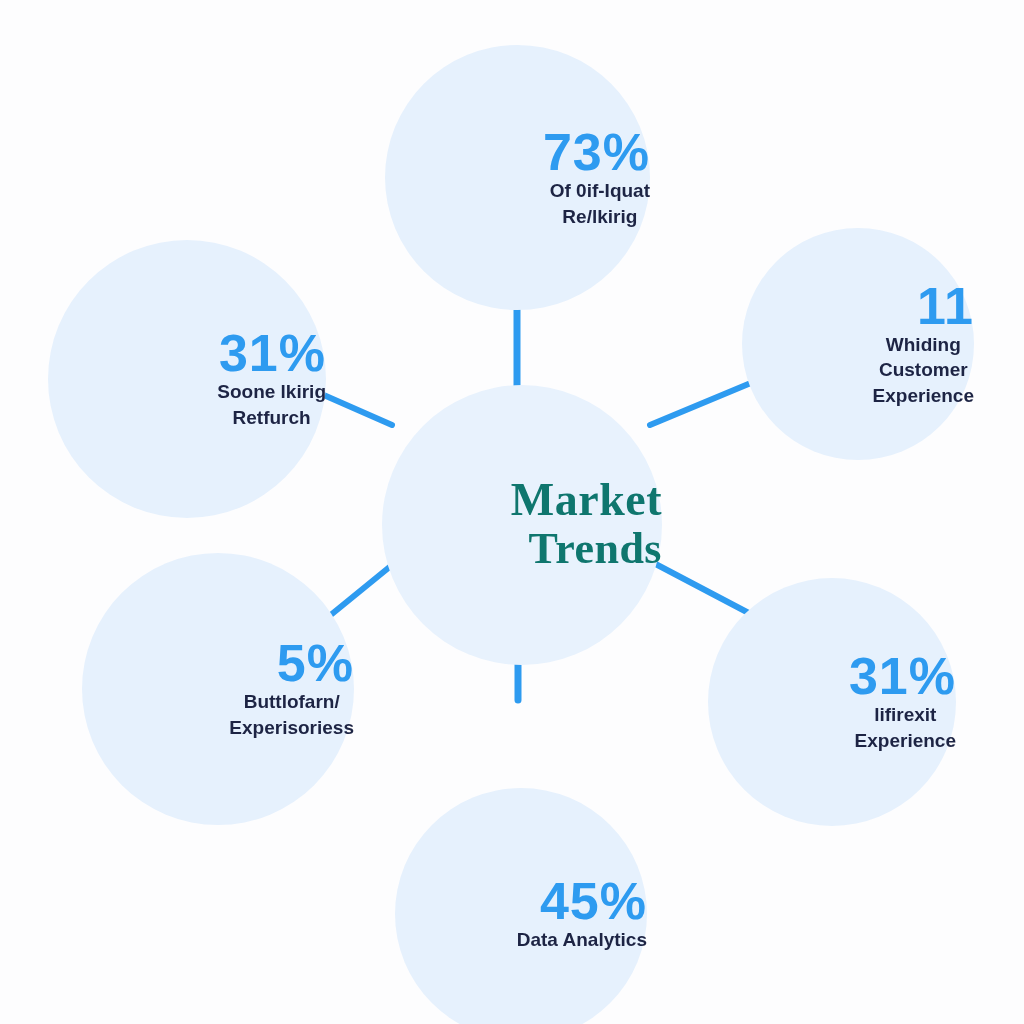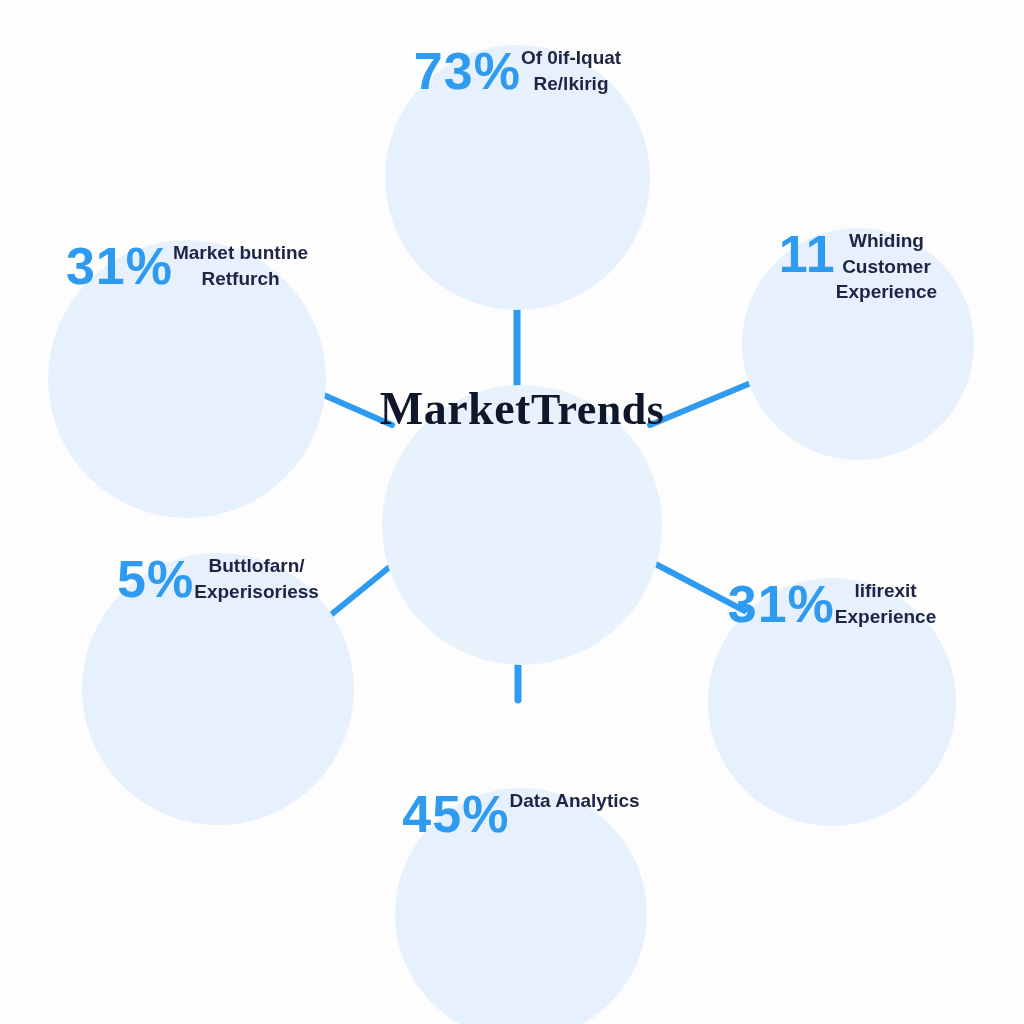--- a/index.html
+++ b/index.html
@@ -21,29 +21,29 @@
     position: absolute;
     left: 0;
     top: 0;
     width: 1024px;
     height: 1024px;
   }
   .node {
     position: absolute;
     border-radius: 50%;
     display: flex;
-    flex-direction: row;
-    align-items: flex-start;
+    flex-direction: column;
+    align-items: flex-end;
     justify-content: center;
     text-align: center;
     box-sizing: border-box;
   }
   .hub {
     background: #e8f2fd;
-    color: #0f172a;
+    color: #0f766e;
   }
   .hub .hub-line1 {
     font-size: 46px;
     font-weight: bold;
     letter-spacing: 0.5px;
     line-height: 1.05;
     font-family: "Liberation Serif", serif;
   }
   .hub .hub-line2 {
     font-size: 44px;
@@ -123,21 +123,21 @@
     <div class="value">5%</div>
     <div class="label">
       <span>Buttlofarn/</span>
       <span>Experisoriess</span>
     </div>
   </div>
 
   <div class="node spoke" style="left:48px; top:240px; width:278px; height:278px;">
     <div class="value">31%</div>
     <div class="label">
-      <span>Market buntine</span>
+      <span>Soone lkirig</span>
       <span>Retfurch</span>
     </div>
   </div>
 
   <div class="node hub" style="left:382px; top:385px; width:280px; height:280px;">
     <div class="hub-line1">Market</div>
     <div class="hub-line2">Trends</div>
   </div>
 
 </div>

